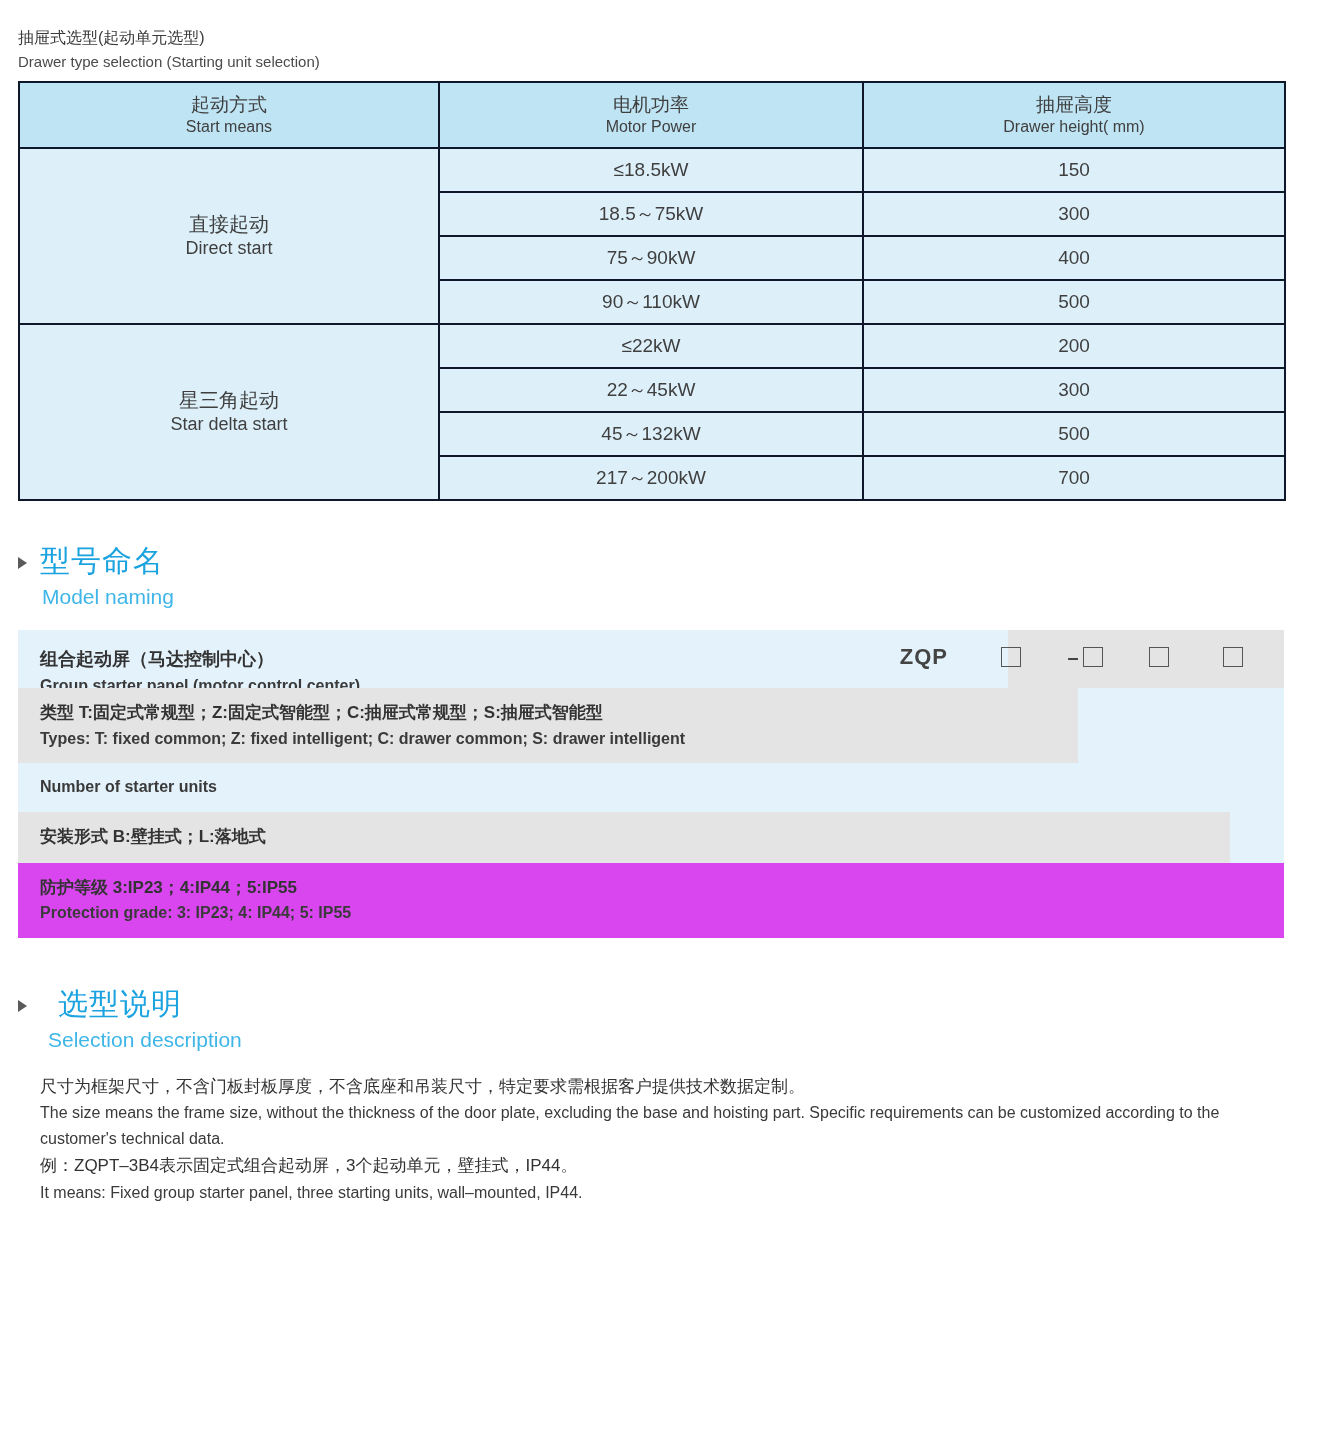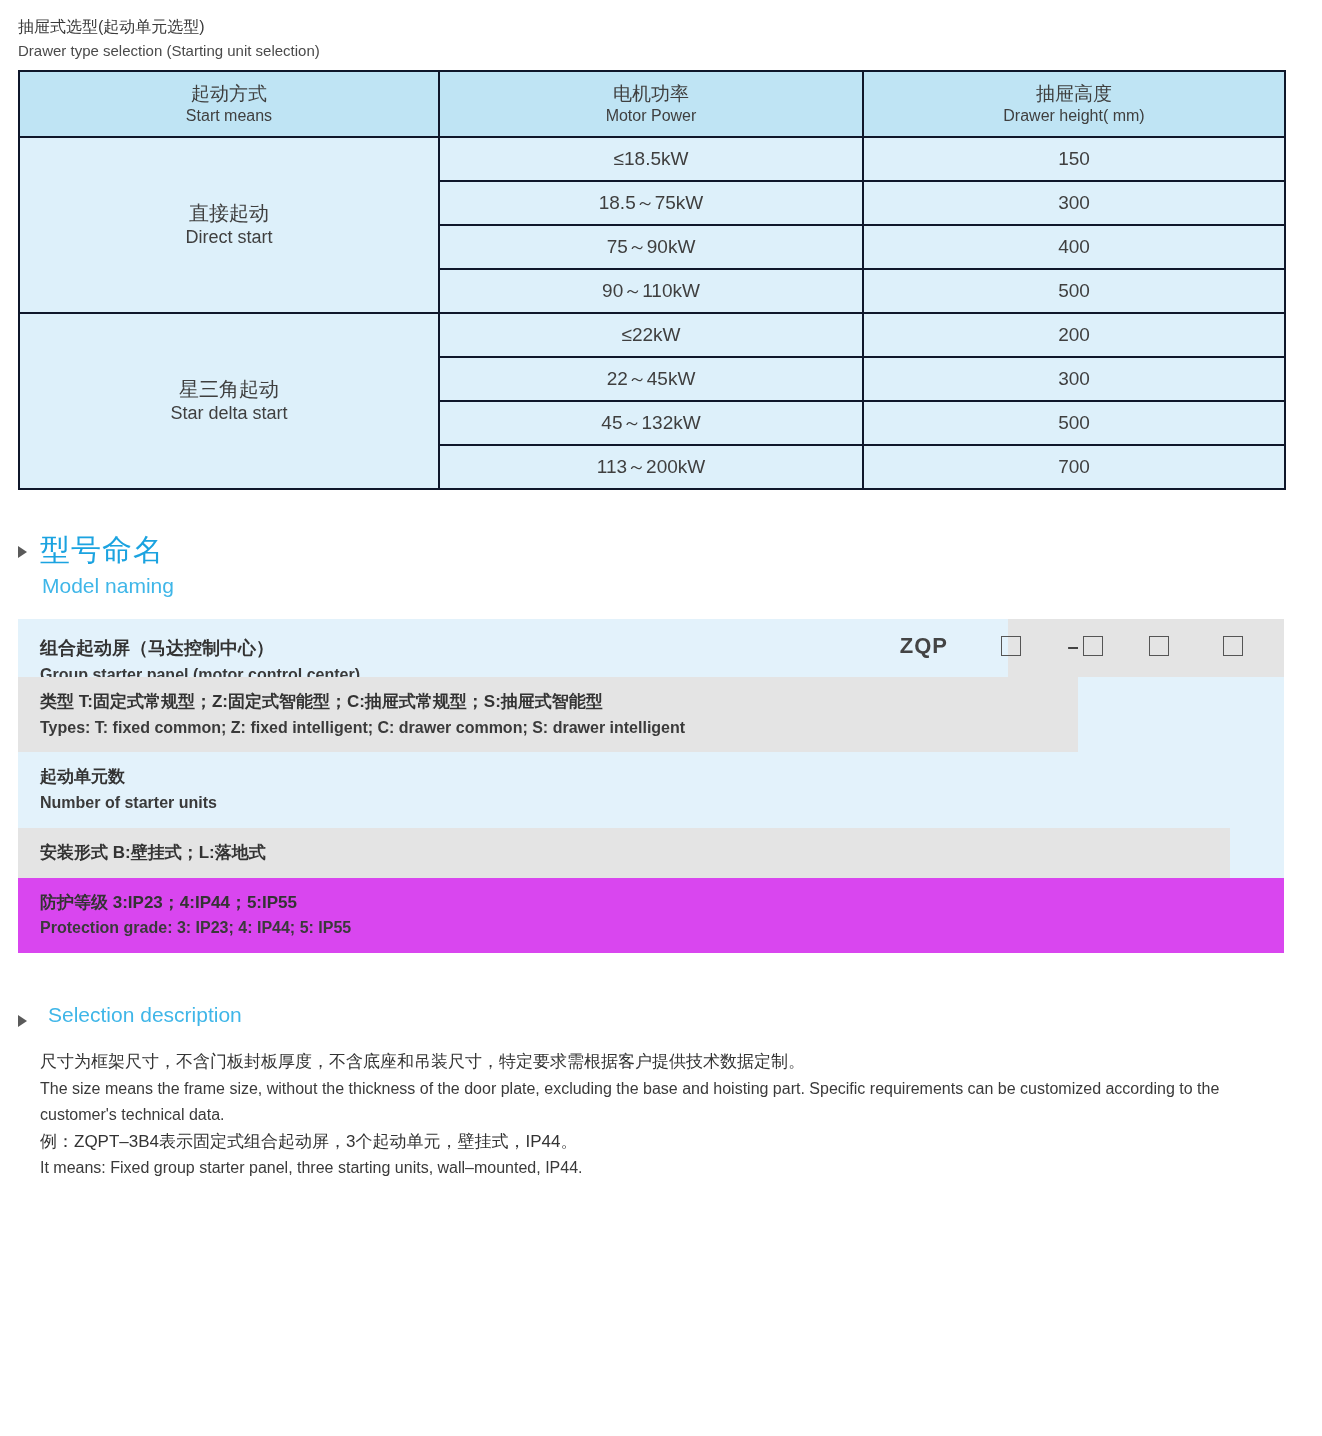--- a/index.html
+++ b/index.html
@@ -13,21 +13,21 @@
     font-family: "Liberation Sans", sans-serif;
     color: #333333;
     position: relative;
     overflow: hidden;
   }
   .page {
     position: relative;
     width: 1322px;
     height: 1436px;
     box-sizing: border-box;
-    padding: 5px 18px;
+    padding: 16px 18px;
   }
 
   
   .caption {
     padding-top: 10px;
     line-height: 1.45;
   }
   .caption .cn {
     font-size: 16px;
     color: #3a3a3a;
@@ -273,21 +273,21 @@
       </tr>
       <tr>
         <td>22～45kW</td>
         <td>300</td>
       </tr>
       <tr>
         <td>45～132kW</td>
         <td>500</td>
       </tr>
       <tr>
-        <td>113～200kW</td>
+        <td>217～200kW</td>
         <td>700</td>
       </tr>
     </tbody>
   </table>
 
   <div class="section-head">
     <span class="arrow"></span>
     <div class="title-cn">型号命名</div>
     <div class="title-en">Model naming</div>
   </div>
@@ -319,37 +319,37 @@
     </div>
 
     <div class="model-row r1" style="position:relative;">
       <div class="grey" style="left:0; top:0; right:206px; bottom:0;"></div>
       <div class="cn" style="position:relative;">类型    T:固定式常规型；Z:固定式智能型；C:抽屉式常规型；S:抽屉式智能型</div>
       <div class="en" style="position:relative;">Types: T: fixed common; Z: fixed intelligent; C: drawer common; S: drawer intelligent</div>
     </div>
 
     <div class="model-row r2" style="position:relative;">
       <div class="grey" style="left:0; top:0; right:280px; bottom:0; background:#ffffff; opacity:0;"></div>
-      <div class="cn" style="position:relative;">起动单元数</div>
       <div class="en" style="position:relative;">Number of starter units</div>
     </div>
 
     <div class="model-row r3" style="position:relative;">
       <div class="grey" style="left:0; top:0; right:54px; bottom:0;"></div>
       <div class="cn" style="position:relative;">安装形式  B:壁挂式；L:落地式</div>
     </div>
 
     <div class="model-row r4" style="position:relative;">
       <div class="cn" style="position:relative;">防护等级  3:IP23；4:IP44；5:IP55</div>
       <div class="en" style="position:relative;">Protection grade:  3: IP23; 4: IP44; 5: IP55</div>
     </div>
   </div>
 
   <div class="section-head indent" style="margin-top:48px;">
     <span class="arrow"></span>
+    <div class="title-cn">选型说明</div>
     <div class="title-en">Selection description</div>
   </div>
 
   <div class="desc">
     <p class="cn">尺寸为框架尺寸，不含门板封板厚度，不含底座和吊装尺寸，特定要求需根据客户提供技术数据定制。</p>
     <p class="en">The size means the frame size, without the thickness of the door plate, excluding the base and hoisting part. Specific requirements can be customized according to the customer's technical data.</p>
     <p class="cn">例：ZQPT–3B4表示固定式组合起动屏，3个起动单元，壁挂式，IP44。</p>
     <p class="en">It means: Fixed group starter panel, three starting units, wall–mounted, IP44.</p>
   </div>
 

